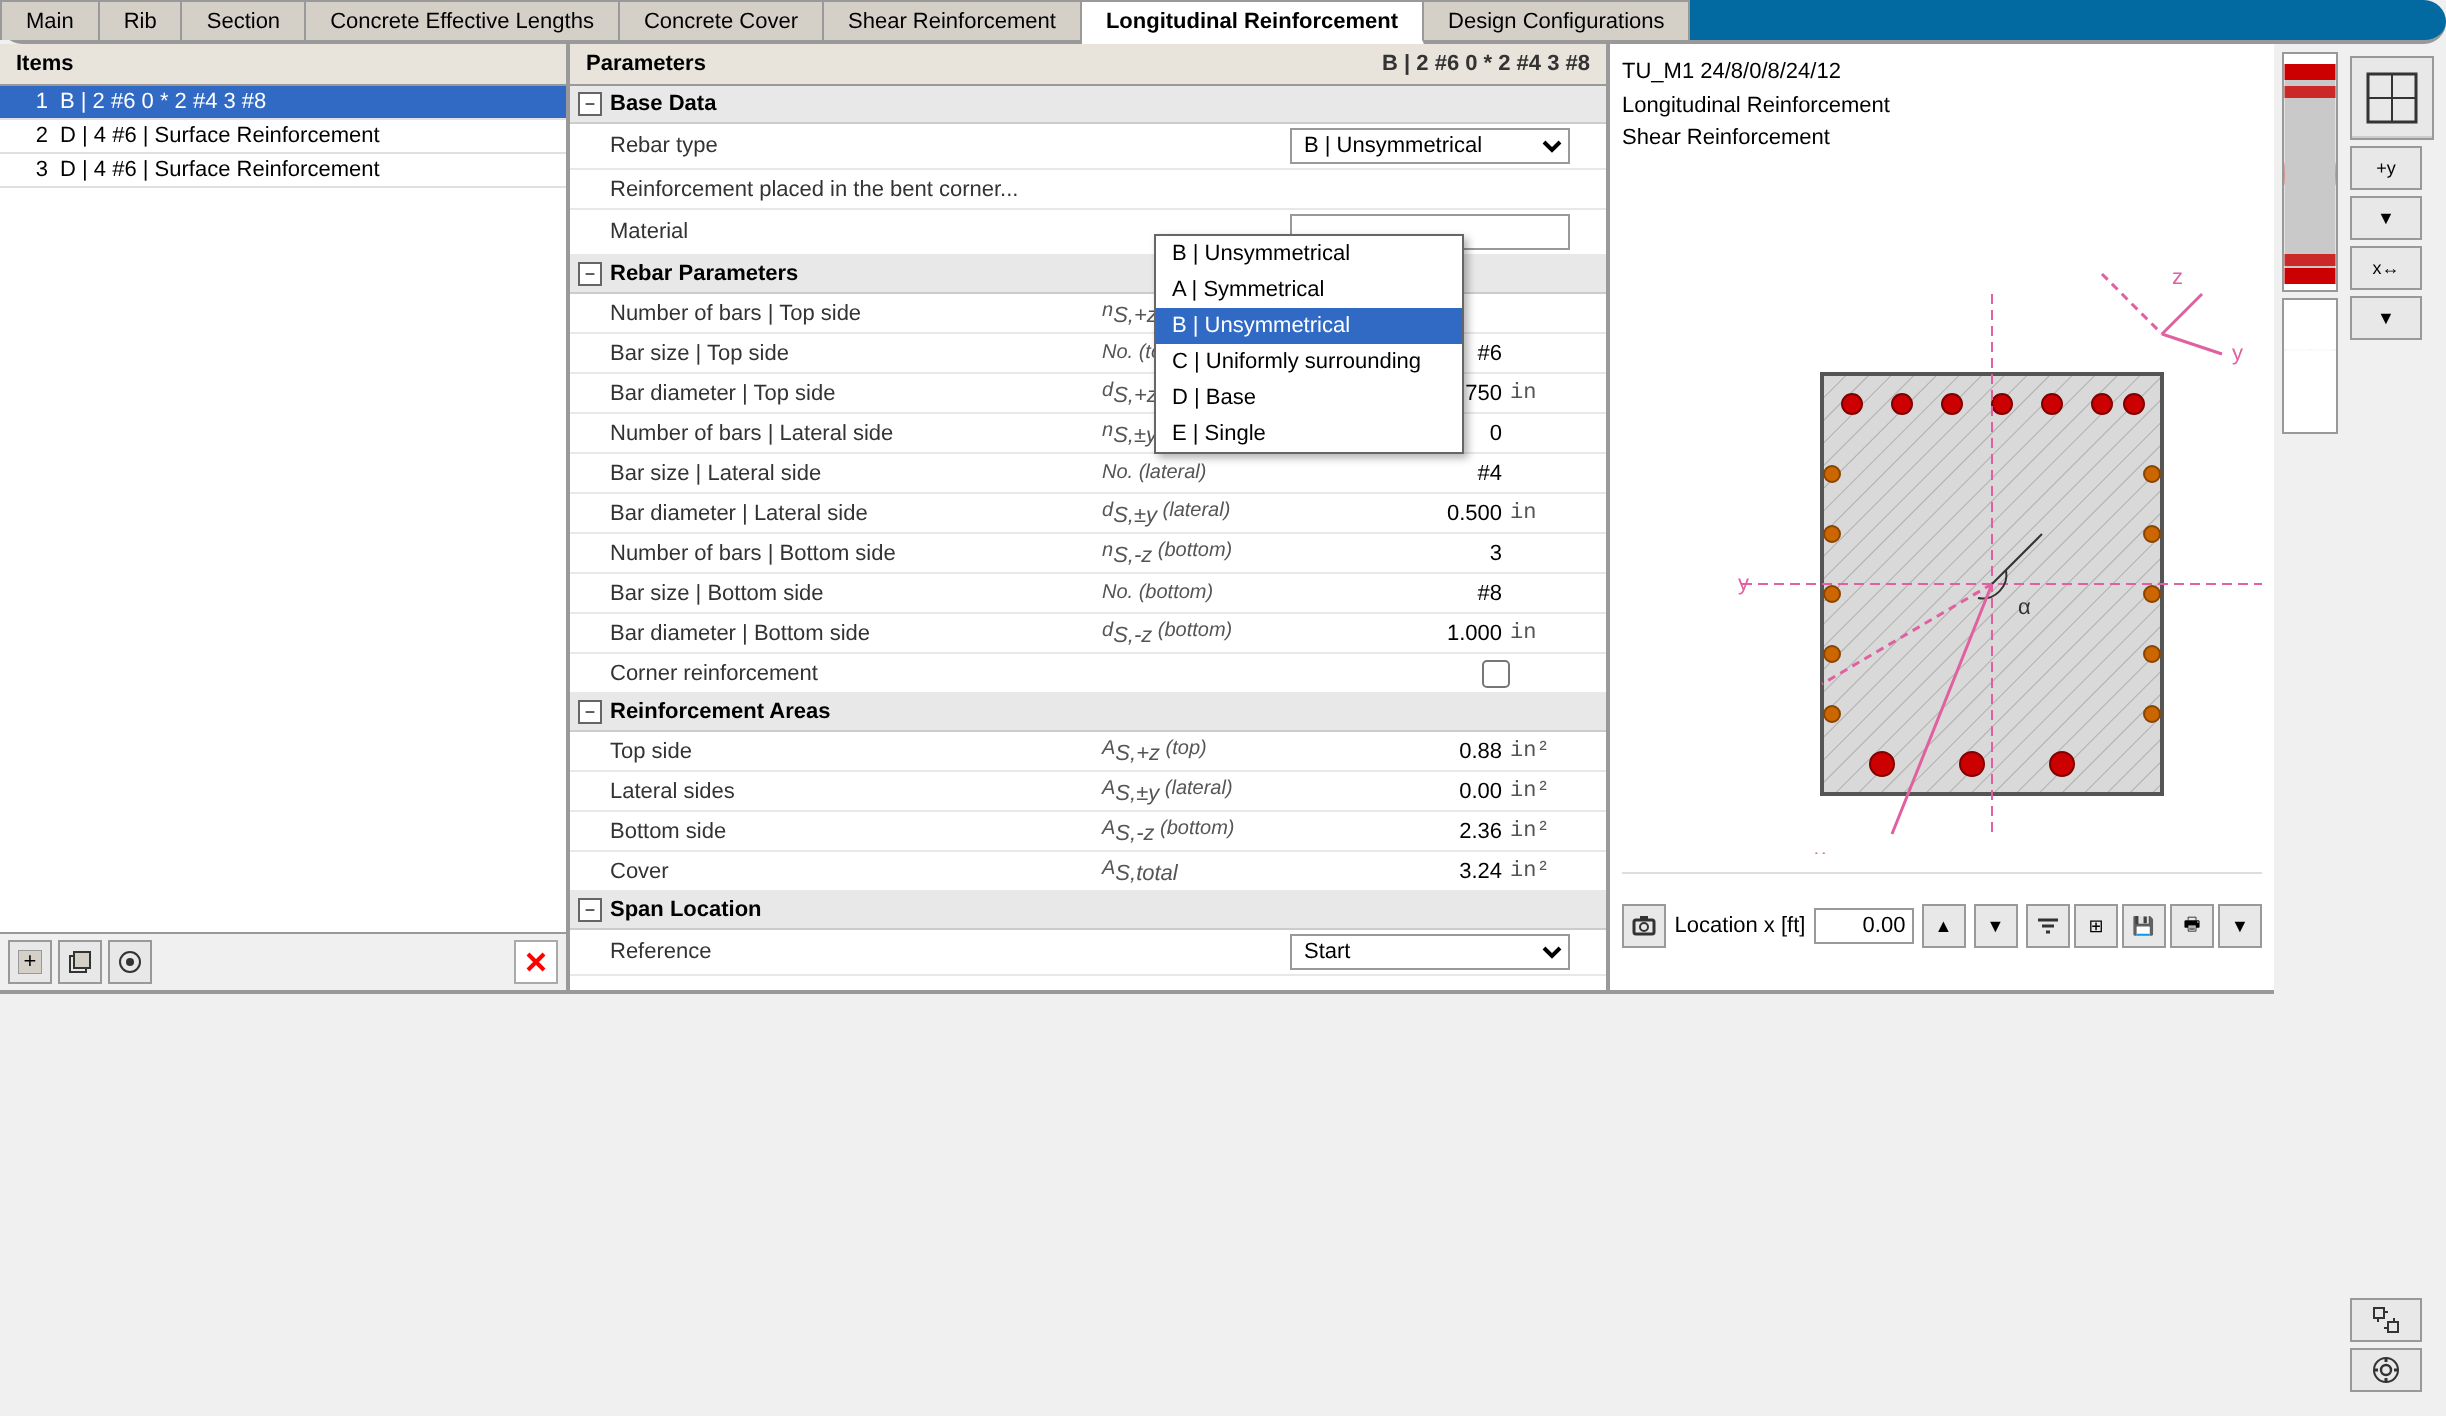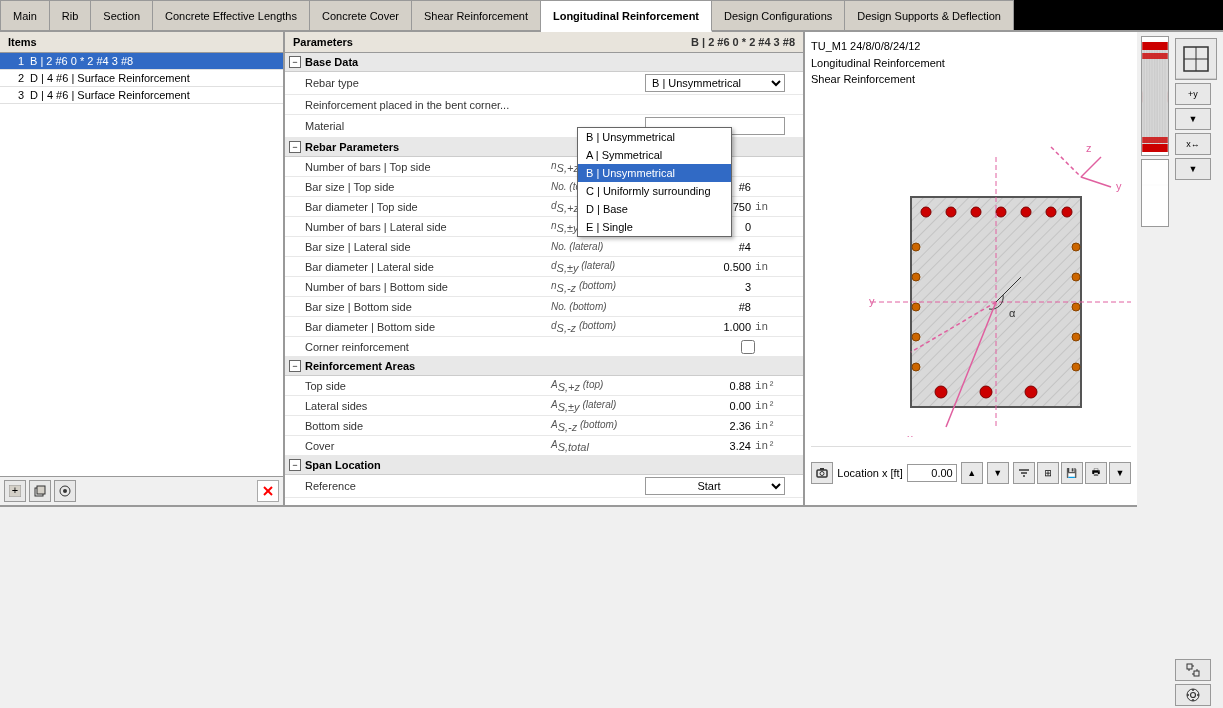--- a/index.html
+++ b/index.html
@@ -1,23 +1,24 @@
 <!DOCTYPE html>
 <html><head>
   <meta charset="utf-8">
   <style>
     * { box-sizing: border-box; margin: 0; padding: 0; font-family: 'Segoe UI', Arial, sans-serif; font-size: 11px; }
     body { background: #f0f0f0; width: 1223px; height: 708px; overflow: hidden; }
 
     
     .tab-bar {
       display: flex;
-      background: #000000;
+      background: #0369a1;
       border-bottom: 2px solid #999;
-      height: 32px;
+      height: 22px;
+      border-radius: 12px;
     }
     .tab {
       padding: 5px 12px;
       border-right: 1px solid #999;
       border-top: 1px solid #999;
       background: #d4d0c8;
       cursor: pointer;
       color: #000;
       display: flex;
       align-items: center;
@@ -298,23 +299,20 @@
       <span>Concrete Cover</span>
     </div>
   <div class="tab">
       <span>Shear Reinforcement</span>
     </div>
   <div class="tab active">
       <span>Longitudinal Reinforcement</span>
     </div>
   <div class="tab">
       <span>Design Configurations</span>
-    </div>
-  <div class="tab">
-      <span>Design Supports &amp; Deflection</span>
     </div>
 </div>
 
 <div class="main-content">
   <div class="top-section">
 
     <div class="items-panel">
       <div class="items-header">
         <span>Items</span>
       </div>
@@ -486,21 +484,21 @@
           <span class="param-unit">in²</span>
         </div>
 
         <div class="section-header">
           <div class="section-toggle">−</div>
           <span class="section-title">Span Location</span>
         </div>
         <div class="param-row">
           <span class="param-name">Reference</span>
           <span class="param-symbol"></span>
-          <select class="param-select" style="margin-left:auto;width:140px;text-align:center;">
+          <select class="param-select" style="margin-left:auto;width:140px;">
             <option selected="">Start</option>
             <option>End</option>
             <option>Center</option>
           </select>
         </div>
 
       </div>
 
       <div class="dropdown-overlay">
         <div class="dropdown-item">B | Unsymmetrical</div>

